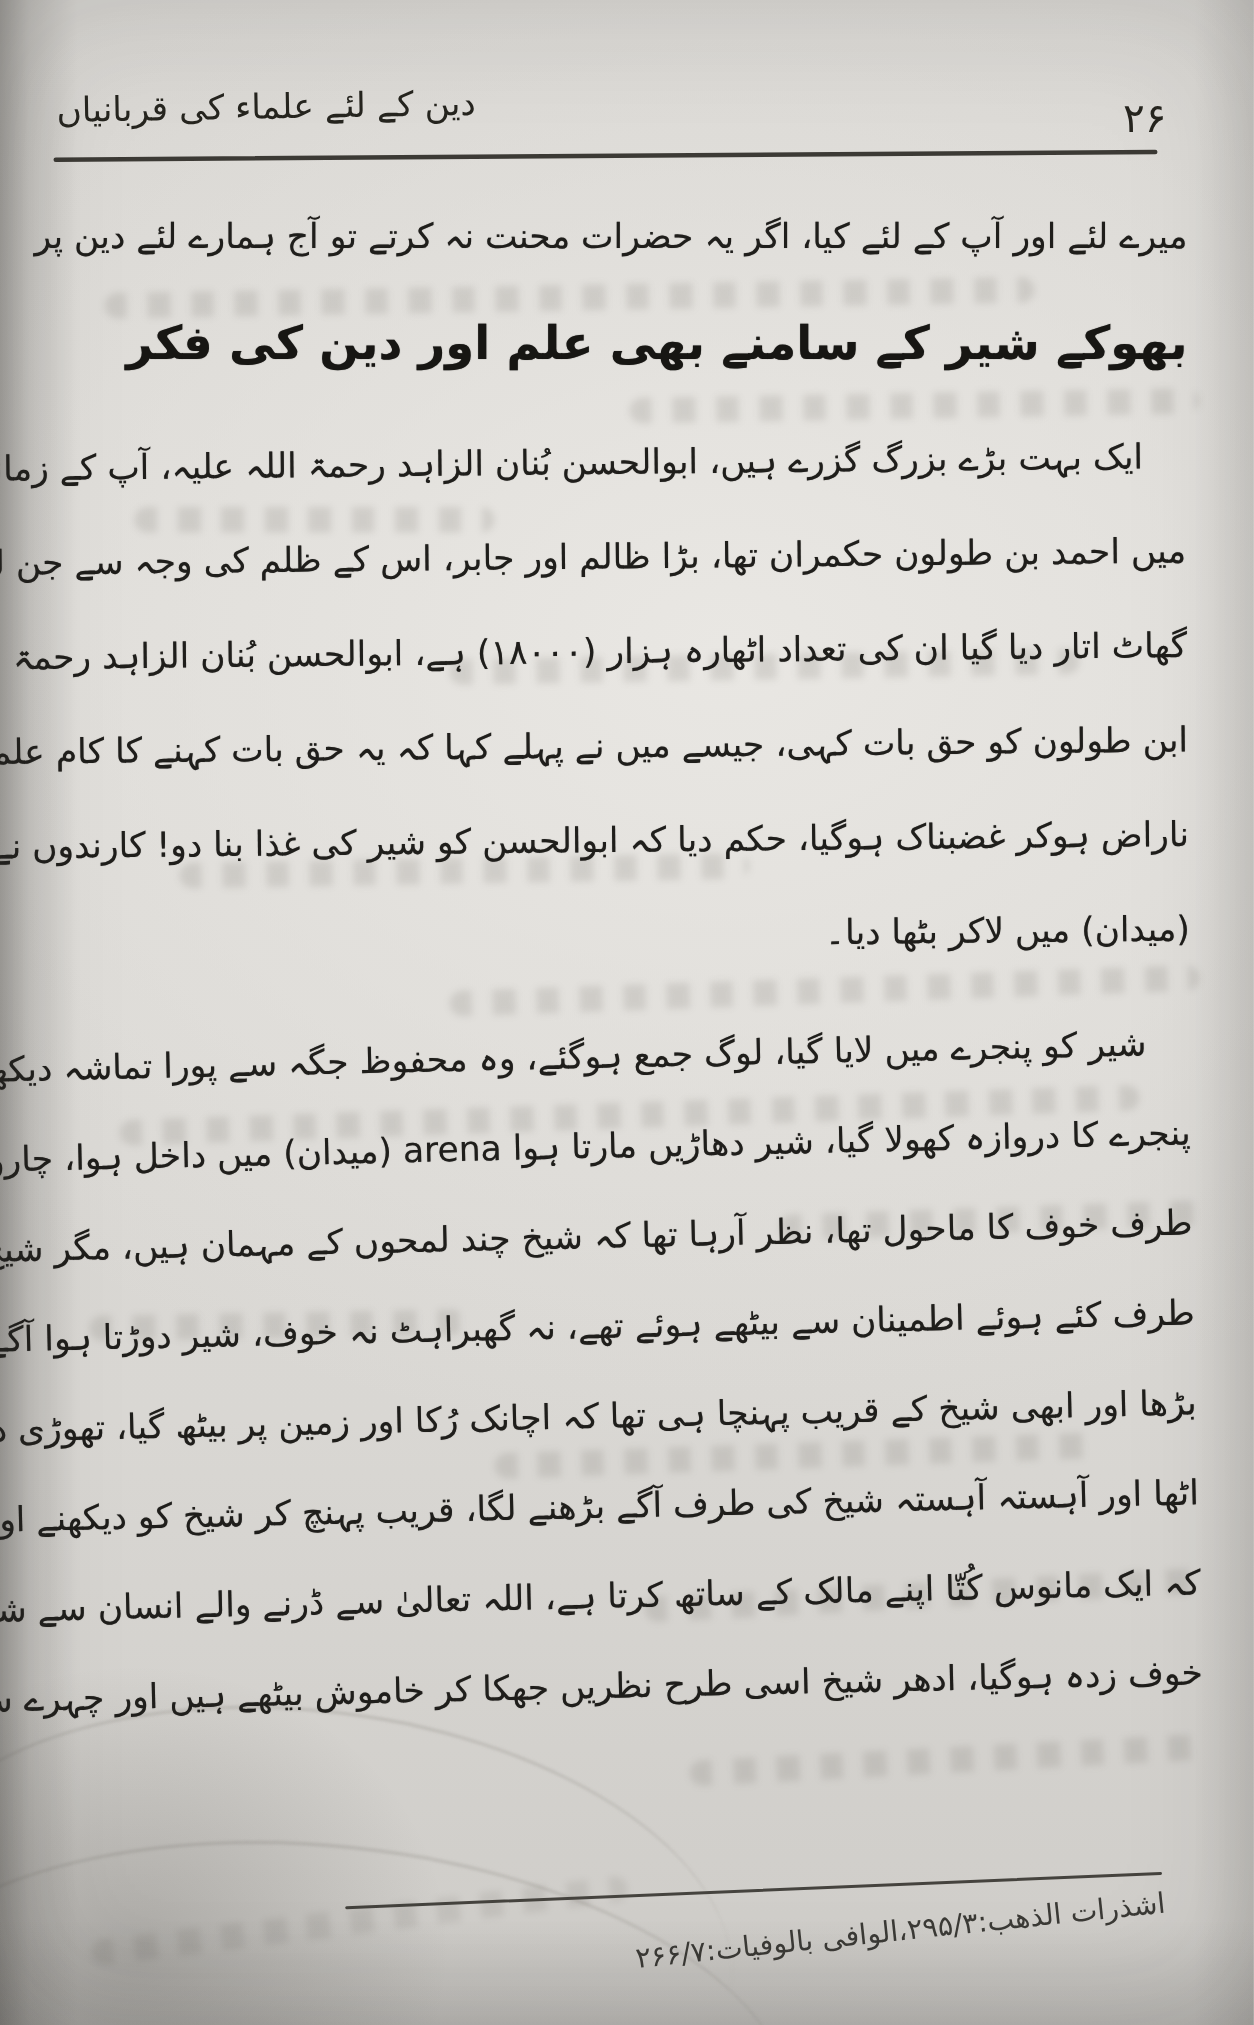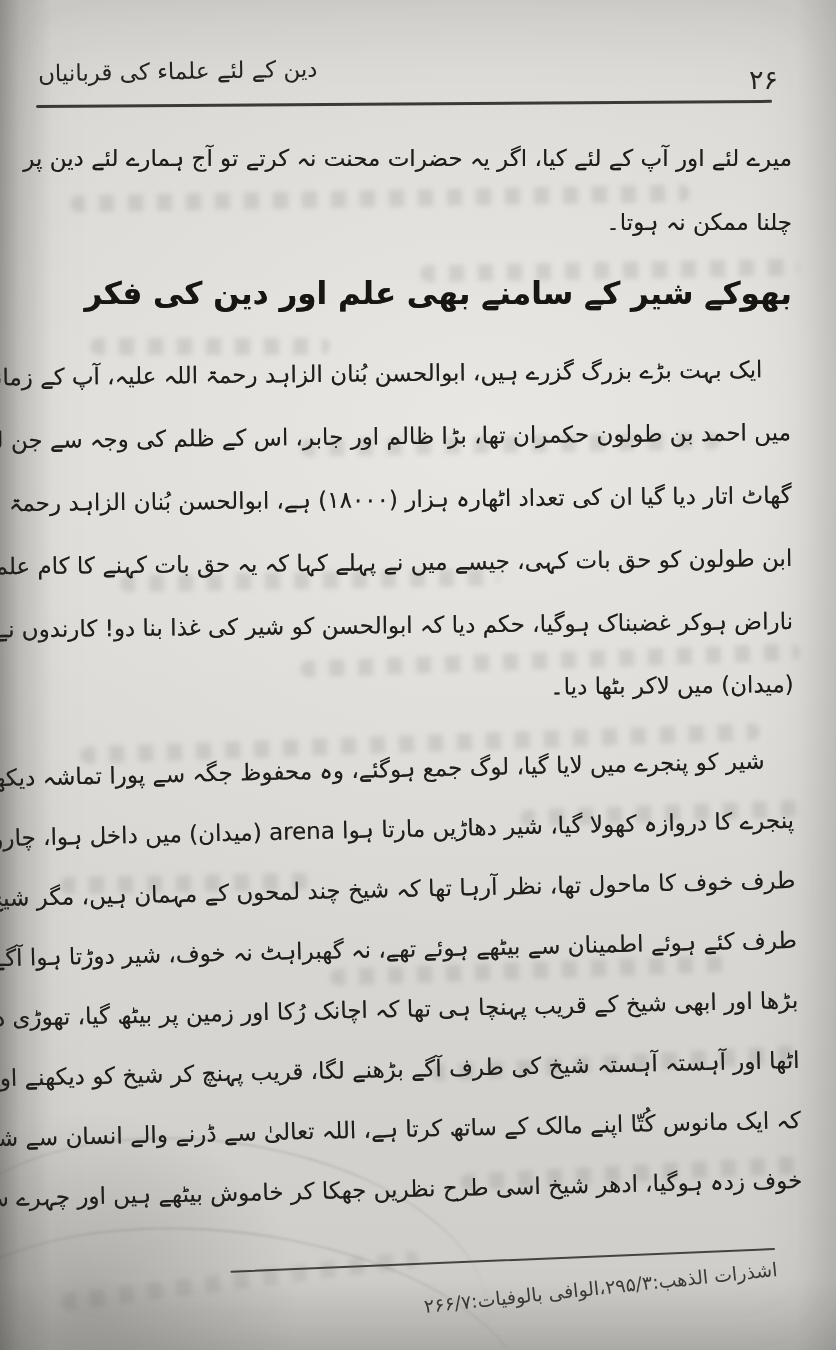--- a/index.html
+++ b/index.html
@@ -83,21 +83,20 @@
   <div class="content">
 
     <div class="hdr-title">دین کے لئے علماء کی قربانیاں</div>
     <div class="hdr-num">۲۶</div>
     <div class="hdr-rule"></div>
 
     <div class="textcol">
 
       <div>
         <span class="line">میرے لئے اور آپ کے لئے کیا، اگر یہ حضرات محنت نہ کرتے تو آج ہمارے لئے دین پر</span>
-        <span class="line short">چلنا ممکن نہ ہوتا۔</span>
       </div>
 
       <span class="sec-heading">بھوکے شیر کے سامنے بھی علم اور دین کی فکر</span>
 
       <div class="para-story">
         <span class="line indent">ایک بہت بڑے بزرگ گزرے ہیں، ابوالحسن بُنان الزاہد رحمۃ اللہ علیہ، آپ کے زمانے</span>
         <span class="line">میں احمد بن طولون حکمران تھا، بڑا ظالم اور جابر، اس کے ظلم کی وجہ سے جن لوگوں کو موت کی</span>
         <span class="line">گھاٹ اتار دیا گیا ان کی تعداد اٹھارہ ہزار (۱۸۰۰۰) ہے، ابوالحسن بُنان الزاہد رحمۃ اللہ علیہ نے</span>
         <span class="line">ابن طولون کو حق بات کہی، جیسے میں نے پہلے کہا کہ یہ حق بات کہنے کا کام علماء ہی کرتے ہیں،</span>
         <span class="line">ناراض ہوکر غضبناک ہوگیا، حکم دیا کہ ابوالحسن کو شیر کی غذا بنا دو! کارندوں نے شیخ کو arena</span>

